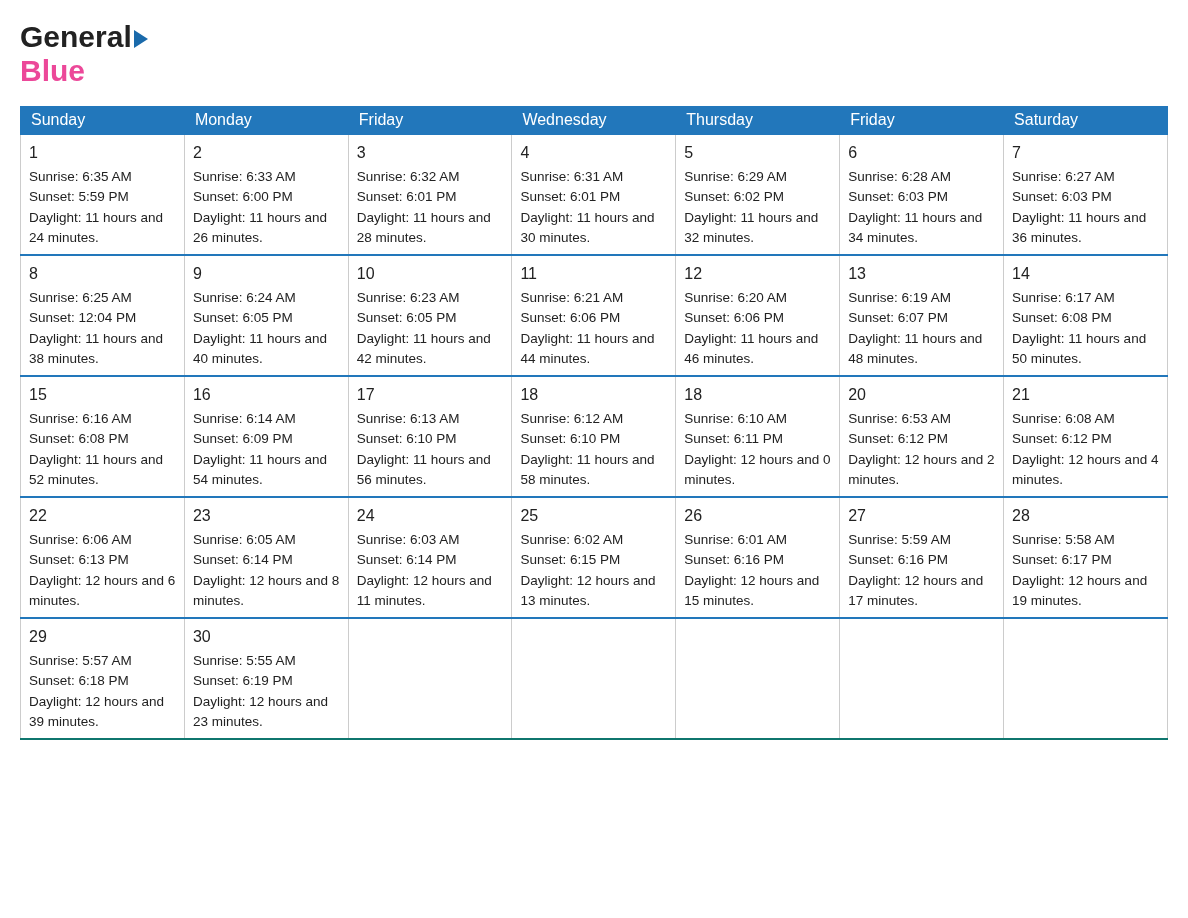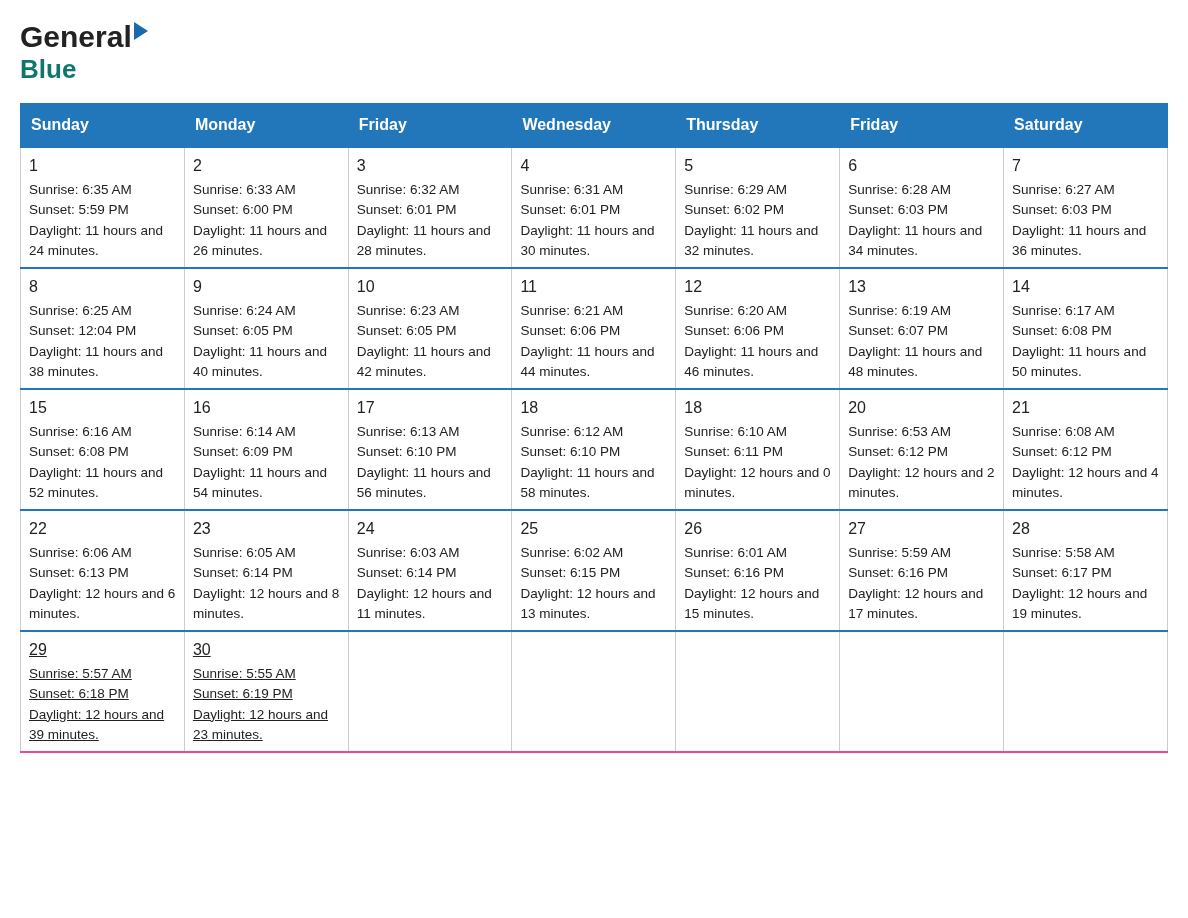--- a/index.html
+++ b/index.html
@@ -36,24 +36,24 @@
       color: #444;
       margin-top: 4px;
     }
     .calendar {
       width: 100%;
       border-collapse: collapse;
     }
     .calendar th {
       background-color: #2277bb;
       color: #fff;
-      padding: 12px 10px;
+      padding: 4px 10px;
       text-align: left;
       font-size: 16px;
-      font-weight: bold;
+      font-weight: normal;
       border: 1px solid #2277bb;
     }
     .calendar td {
       border: 1px solid #ccc;
       vertical-align: top;
       padding: 6px 8px;
       font-size: 13.5px;
       line-height: 1.5;
       min-width: 140px;
       min-height: 80px;
@@ -61,57 +61,56 @@
     .calendar td .day-num {
       font-size: 16px;
       font-weight: normal;
       display: block;
       margin-bottom: 2px;
     }
     .calendar tr td {
       border-bottom: 1px solid #ccc;
     }
     .calendar tbody tr:last-child td {
-      border-bottom: 2px solid #ec4899;
-      text-decoration: underline;
+      border-bottom: 2px solid #0f766e;
     }
     .calendar tbody tr:first-child td {
       border-top: 2px solid #2277bb;
     }
     .week-row td {
       border-top: 2px solid #2277bb;
     }
     .empty-cell {
       background: #fff;
     }
     .logo-wrapper {
       display: flex;
-      align-items: flex-start;
+      align-items: center;
       gap: 0;
     }
     .logo-gen {
       font-size: 30px;
       font-weight: bold;
       color: #222;
     }
     .logo-arrow {
       display: inline-block;
       width: 0;
       height: 0;
       border-top: 9px solid transparent;
       border-bottom: 9px solid transparent;
       border-left: 14px solid #1a6aab;
       margin: 0 2px;
       position: relative;
       top: 2px;
     }
     .logo-line2 {
-      font-size: 26px;
+      font-size: 30px;
       font-weight: bold;
-      color: #0f766e;
+      color: #ec4899;
     }
   </style>
 </head>
 <body>
 
 <div class="header">
   <div class="logo">
     <div class="logo-wrapper">
       <span class="logo-gen">General</span>
       <span class="logo-arrow"></span>

